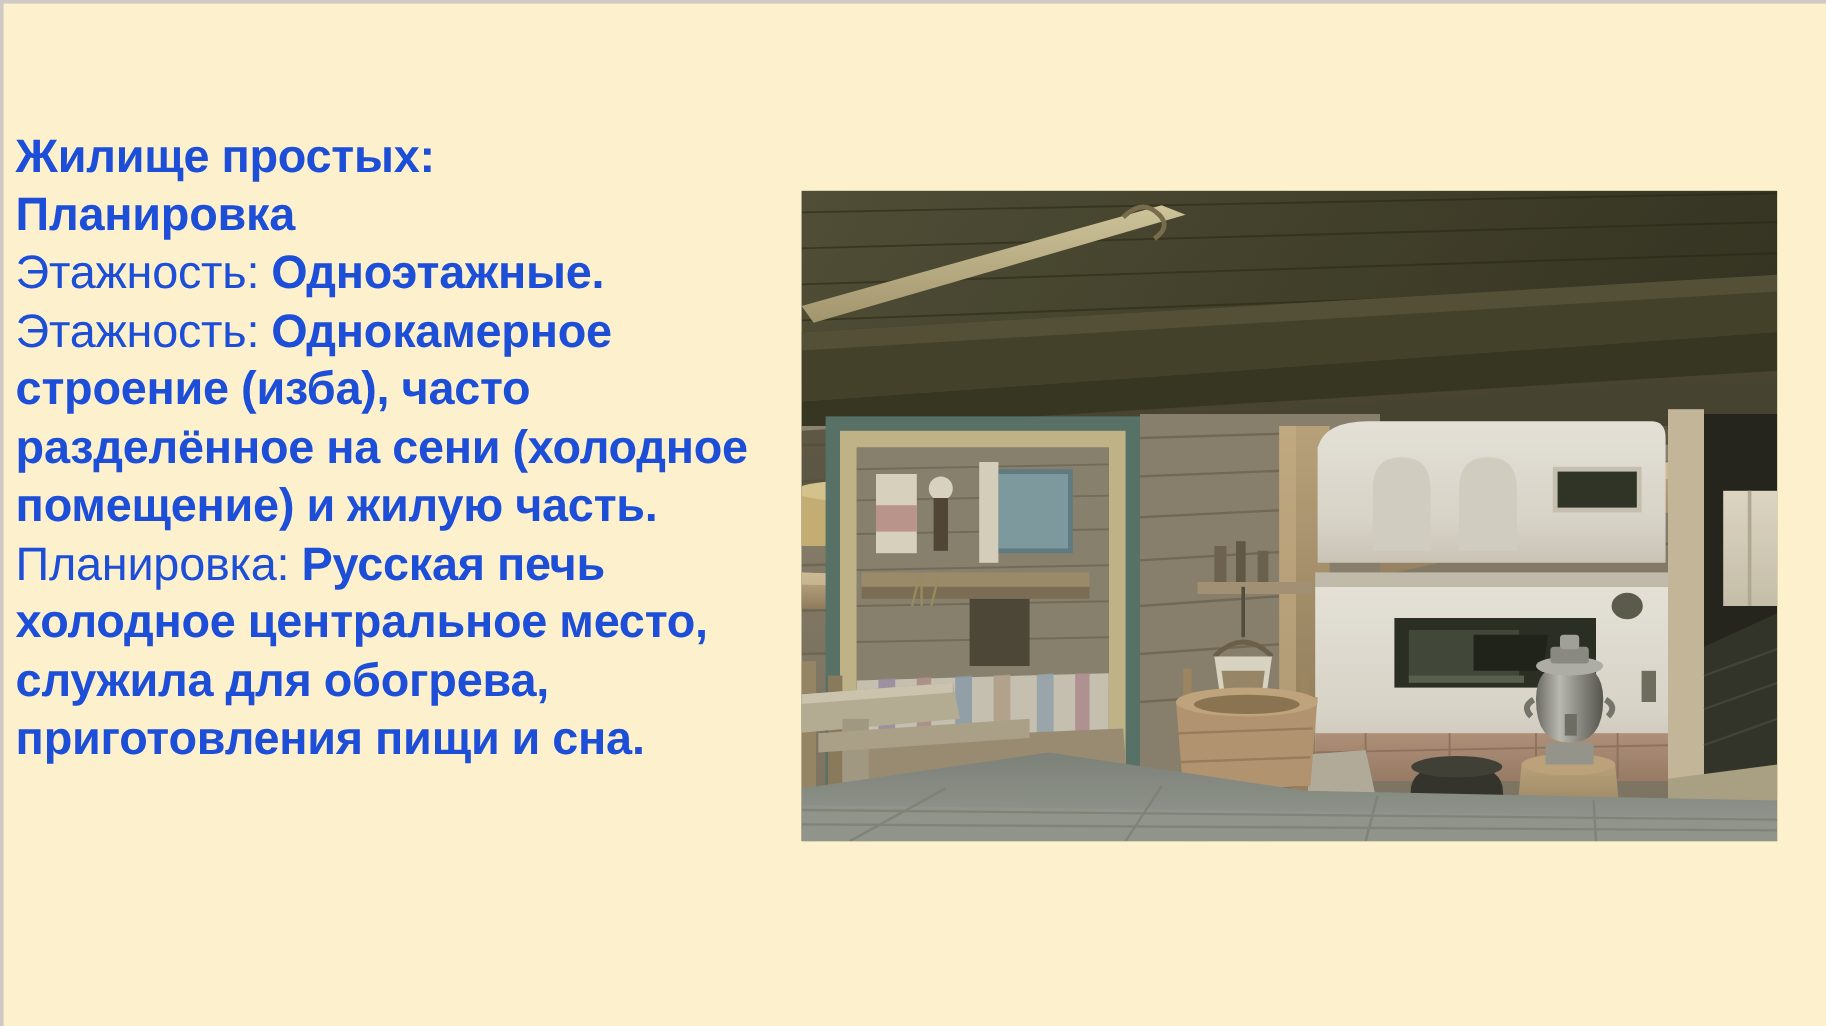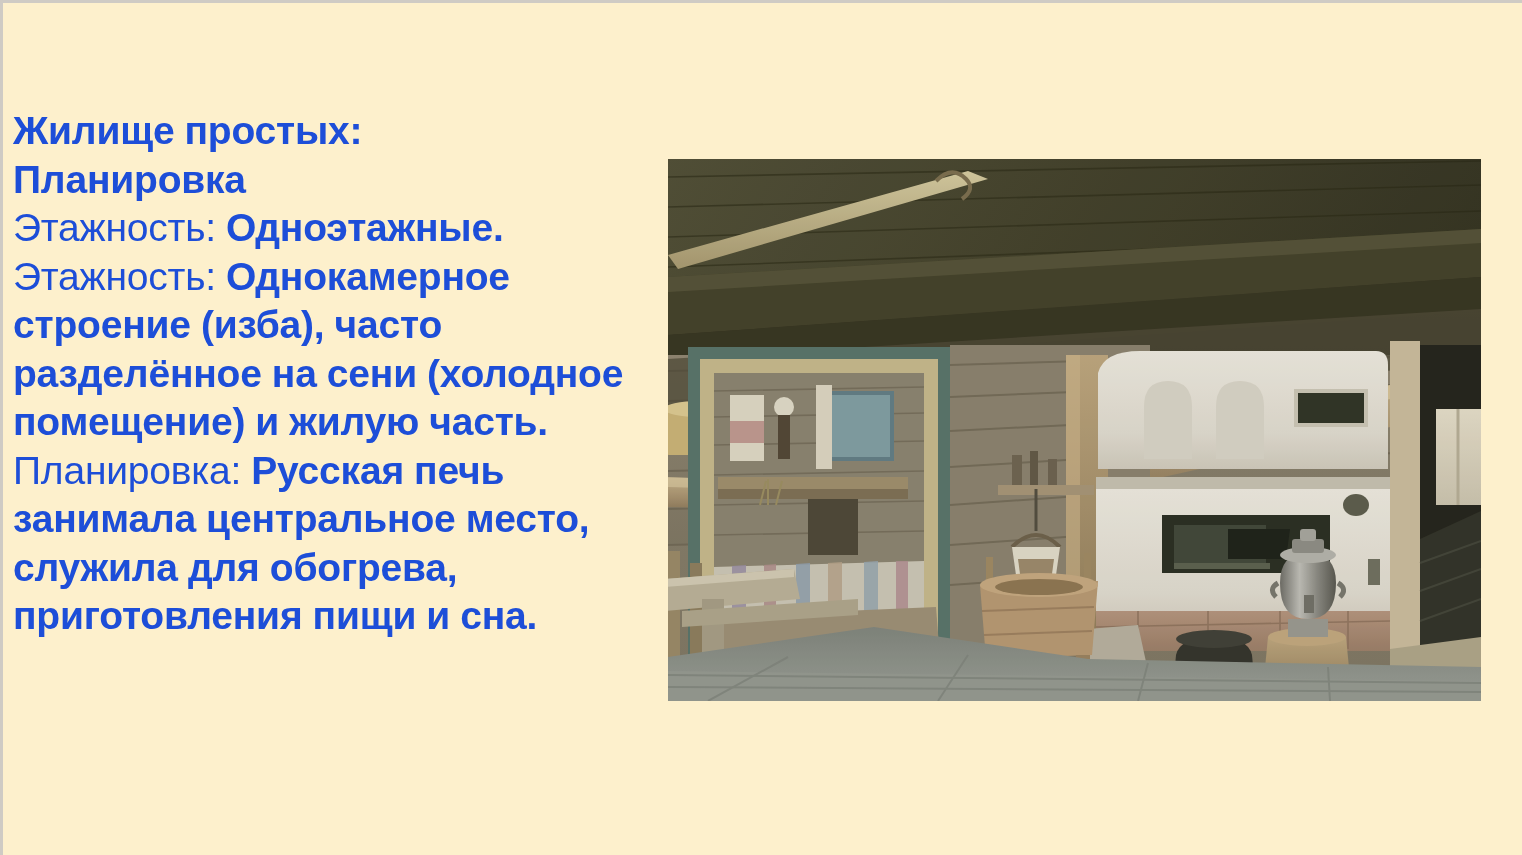--- a/index.html
+++ b/index.html
@@ -74,21 +74,21 @@
 
   <div id="text-block">
 
     <p class="ttl">Жилище простых:</p>
     <p class="ttl">Планировка</p>
 
     <p><span class="lbl">Этажность:</span><span class="para"> Одноэтажные.</span></p>
 
     <p><span class="lbl">Этажность:</span><span class="para"> Однокамерное строение (изба), часто разделённое на сени (холодное помещение) и жилую часть.</span></p>
 
-    <p><span class="lbl">Планировка:</span><span class="para"> Русская печь занимала центральное место, служила для обогрева, приготовления пищи и сна.</span></p>
+    <p><span class="lbl">Планировка:</span><span class="para"> Русская печь холодное центральное место, служила для обогрева, приготовления пищи и сна.</span></p>
 
   </div>
 
   <div id="photo">
     <svg viewBox="0 0 813 542" preserveAspectRatio="none">
       <defs>
         <linearGradient id="gCeil" x1="0" y1="0" x2="0" y2="1">
           <stop offset="0%" stop-color="#45452f"></stop>
           <stop offset="55%" stop-color="#35351f"></stop>
           <stop offset="100%" stop-color="#2b2b1c"></stop>

